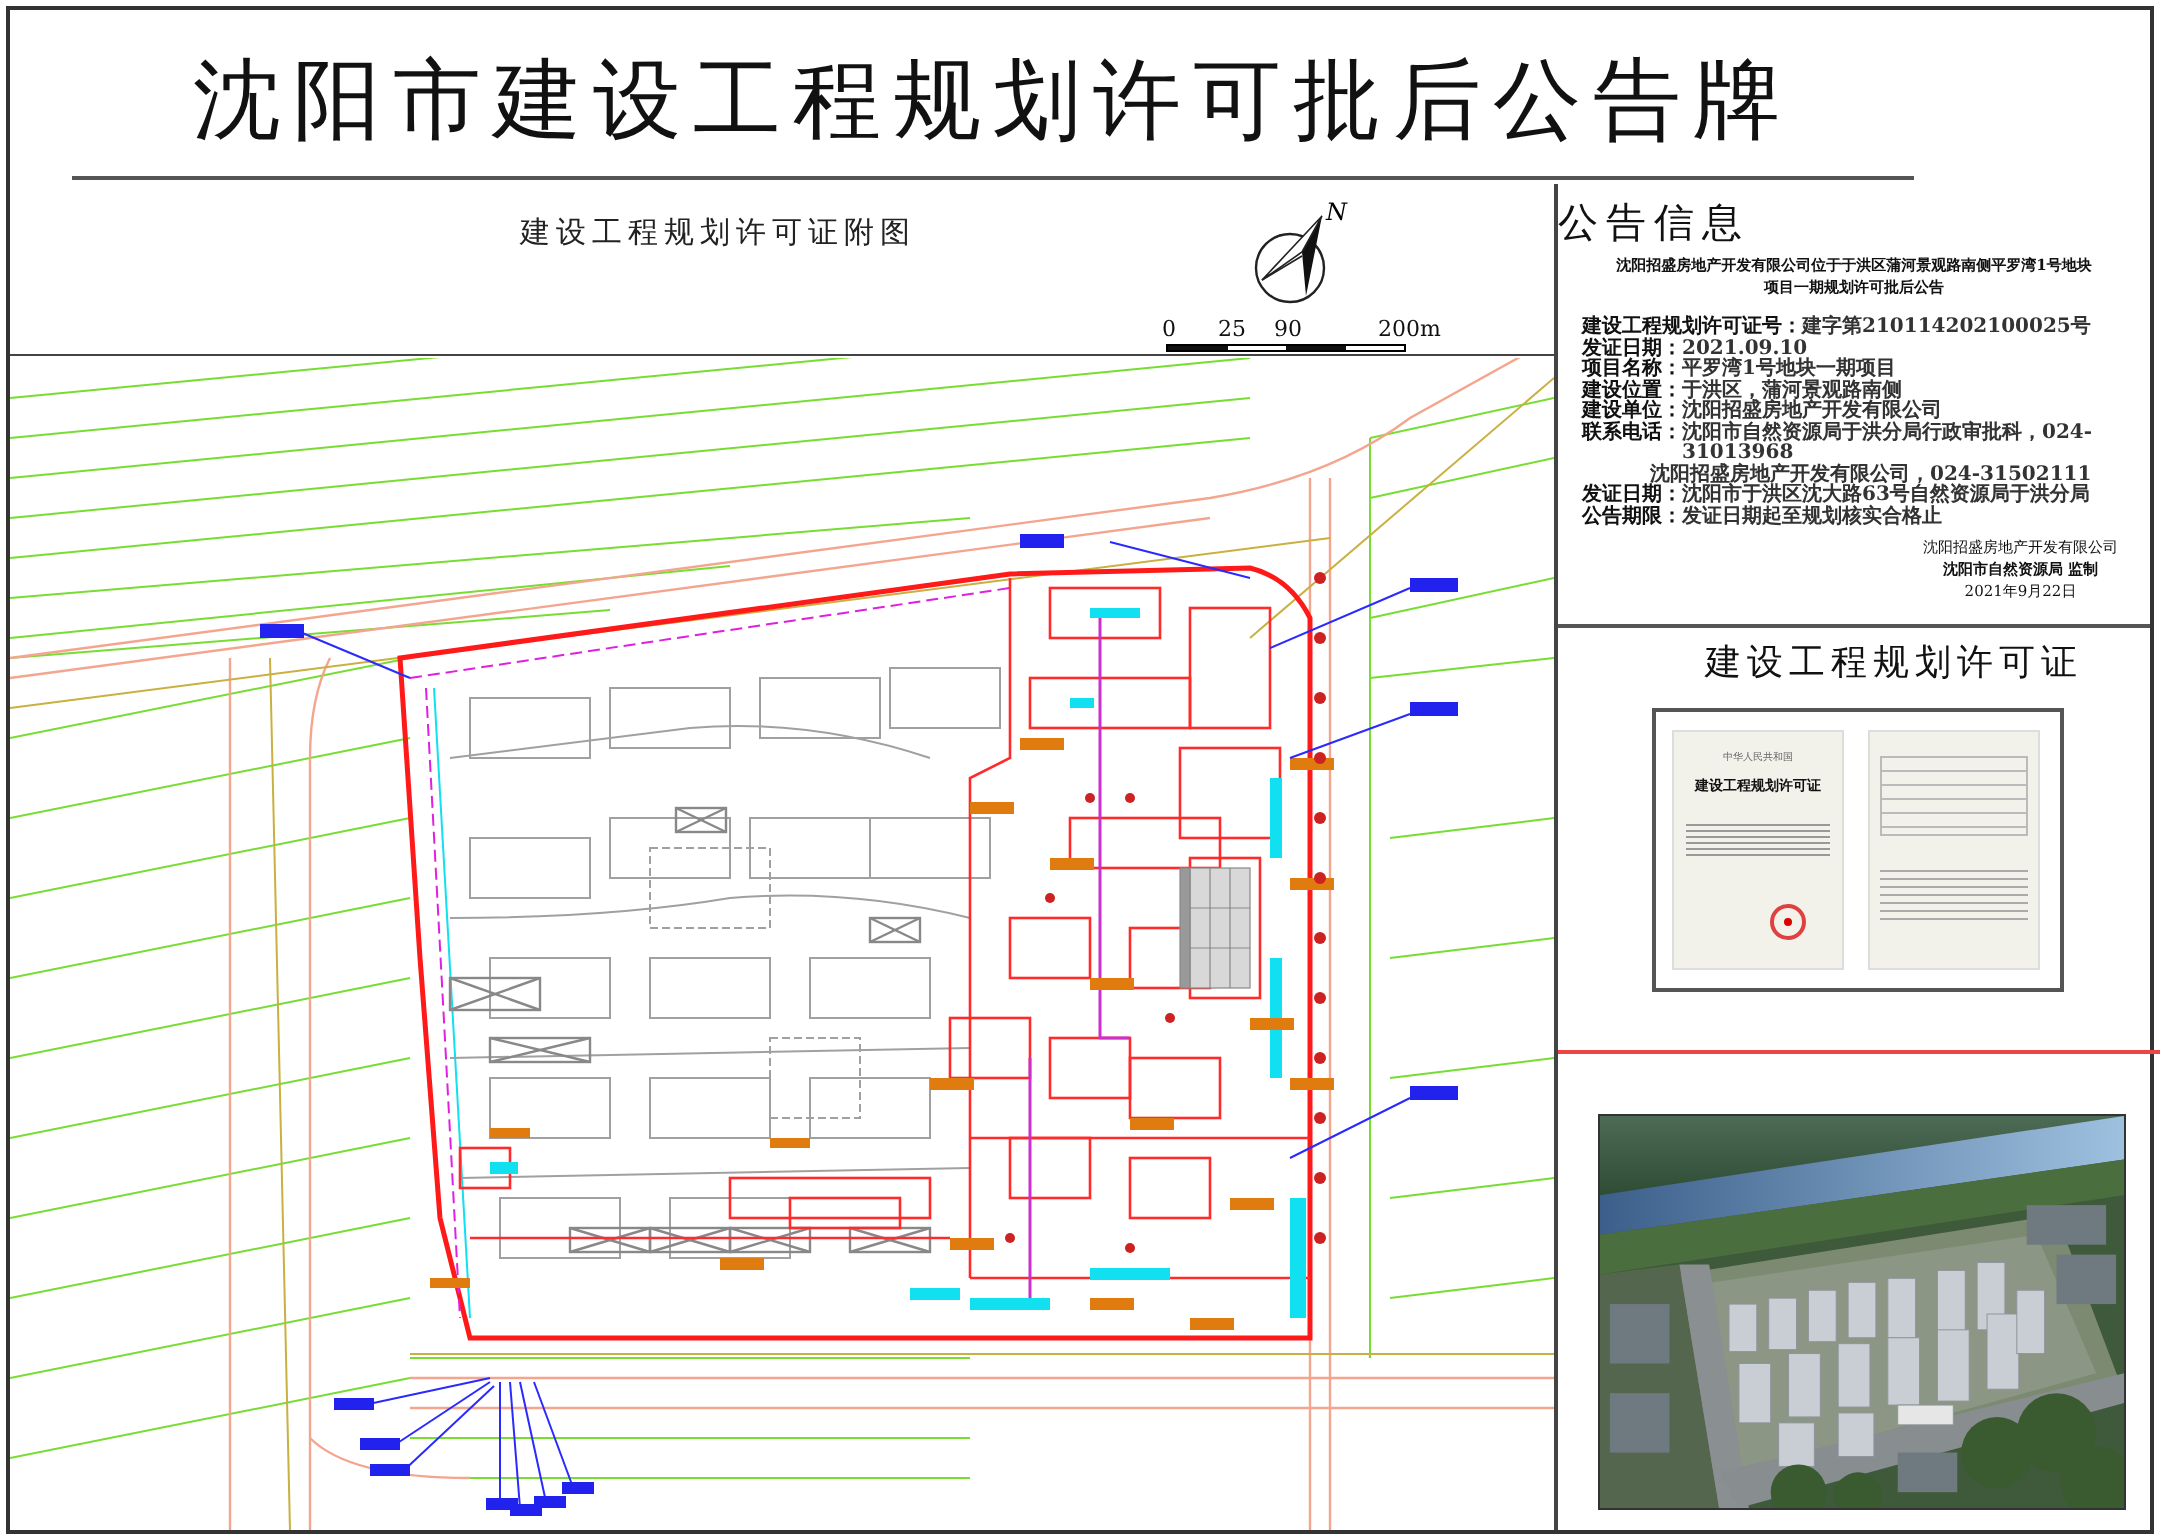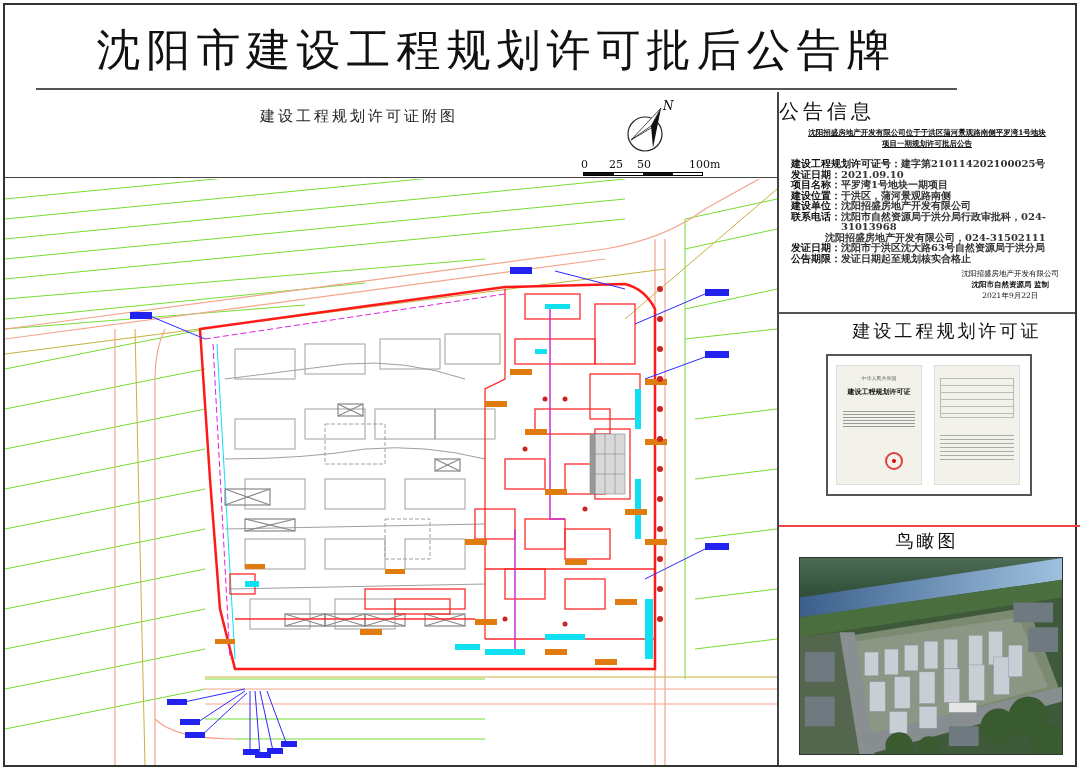--- a/index.html
+++ b/index.html
@@ -20,21 +20,21 @@
     .scale-bar { position: absolute; left: 2px; top: 14px; width: 120px; height: 4px; display: flex; border: 1px solid #000; }
     .scale-bar i { flex: 1; height: 100%; }
     .scale-bar i:nth-child(odd) { background: #111; }
     .scale-bar i:nth-child(even) { background: #fff; }
 
     .site-plan { position: absolute; left: 0; top: 87px; width: 772px; height: 586px; }
 
     .right-panel { position: absolute; left: 772px; top: 87px; width: 298px; height: 673px; border-left: 2px solid #444; }
     .notice { position: absolute; left: 0; top: 0; width: 296px; height: 222px; border-bottom: 2px solid #555; }
     .notice-title { text-align: left; font-size: 20px; letter-spacing: 4px; margin-top: 6px; font-family: "DejaVu Sans", sans-serif; font-weight: 300; }
-    .notice-sub { text-align: center; font-size: 7.5px; font-weight: bold; line-height: 11px; margin-top: 2px; padding: 0 8px; text-decoration: underline; }
+    .notice-sub { text-align: center; font-size: 7.5px; font-weight: bold; line-height: 11px; margin-top: 2px; padding: 0 8px; }
     .notice-fields { margin: 10px 0 0 12px; font-size: 10px; line-height: 10.5px; }
     .field { display: flex; }
     .field .k { font-weight: bold; white-space: nowrap; }
     .field .v { color: #333; font-weight: bold; }
     .field.cont { padding-left: 34px; color: #333; align-items: center; }
     .signoff { position: absolute; right: 16px; top: 176px; font-size: 7.5px; line-height: 11px; text-align: center; }
     .signoff .b { font-weight: bold; }
 
     .permit { position: absolute; left: 0; top: 222px; width: 336px; height: 213px; border-bottom: 2px solid #ef4444; }
     .permit-title { text-align: center; font-size: 18px; letter-spacing: 3px; margin-top: 5px; font-family: "DejaVu Sans", sans-serif; font-weight: 300; }
@@ -72,22 +72,22 @@
         <polygon points="44,8 34,26 36,48" fill="#111"></polygon>
         <polygon points="44,8 14,40 34,26" fill="#fff" stroke="#222" stroke-width="0.8"></polygon>
         <line x1="14" y1="40" x2="34" y2="28" stroke="#222" stroke-width="0.8"></line>
         <text x="46" y="10" font-size="12" font-style="italic" font-family="DejaVu Serif, serif">N</text>
       </svg>
 
       <div class="scale">
         <div class="scale-labels">
           <span style="left:0">0</span>
           <span style="left:28px">25</span>
-          <span style="left:56px">50</span>
-          <span style="left:108px">100m</span>
+          <span style="left:56px">90</span>
+          <span style="left:108px">200m</span>
         </div>
         <div class="scale-bar">
             <i></i>
             <i></i>
             <i></i>
             <i></i>
           </div>
       </div>
     </div>
 
@@ -378,21 +378,20 @@
           <div class="seal"></div>
         </div>
         <div class="page r">
           <div class="tbl"></div>
           <div class="tbl2"></div>
         </div>
       </div>
     </div>
 
     <div class="aerial">
-      <div class="aerial-title">鸟瞰图</div>
       <svg class="aerial-img" viewBox="0 0 264 198" preserveAspectRatio="none">
         <defs>
           <linearGradient id="sky" x1="0" y1="0" x2="0" y2="1">
             <stop offset="0" stop-color="#4d6b55"></stop>
             <stop offset="1" stop-color="#2f4d35"></stop>
           </linearGradient>
           <linearGradient id="river" x1="0" y1="0" x2="1" y2="0">
             <stop offset="0" stop-color="#3b5f8a"></stop>
             <stop offset="1" stop-color="#9fc1e0"></stop>
           </linearGradient>

